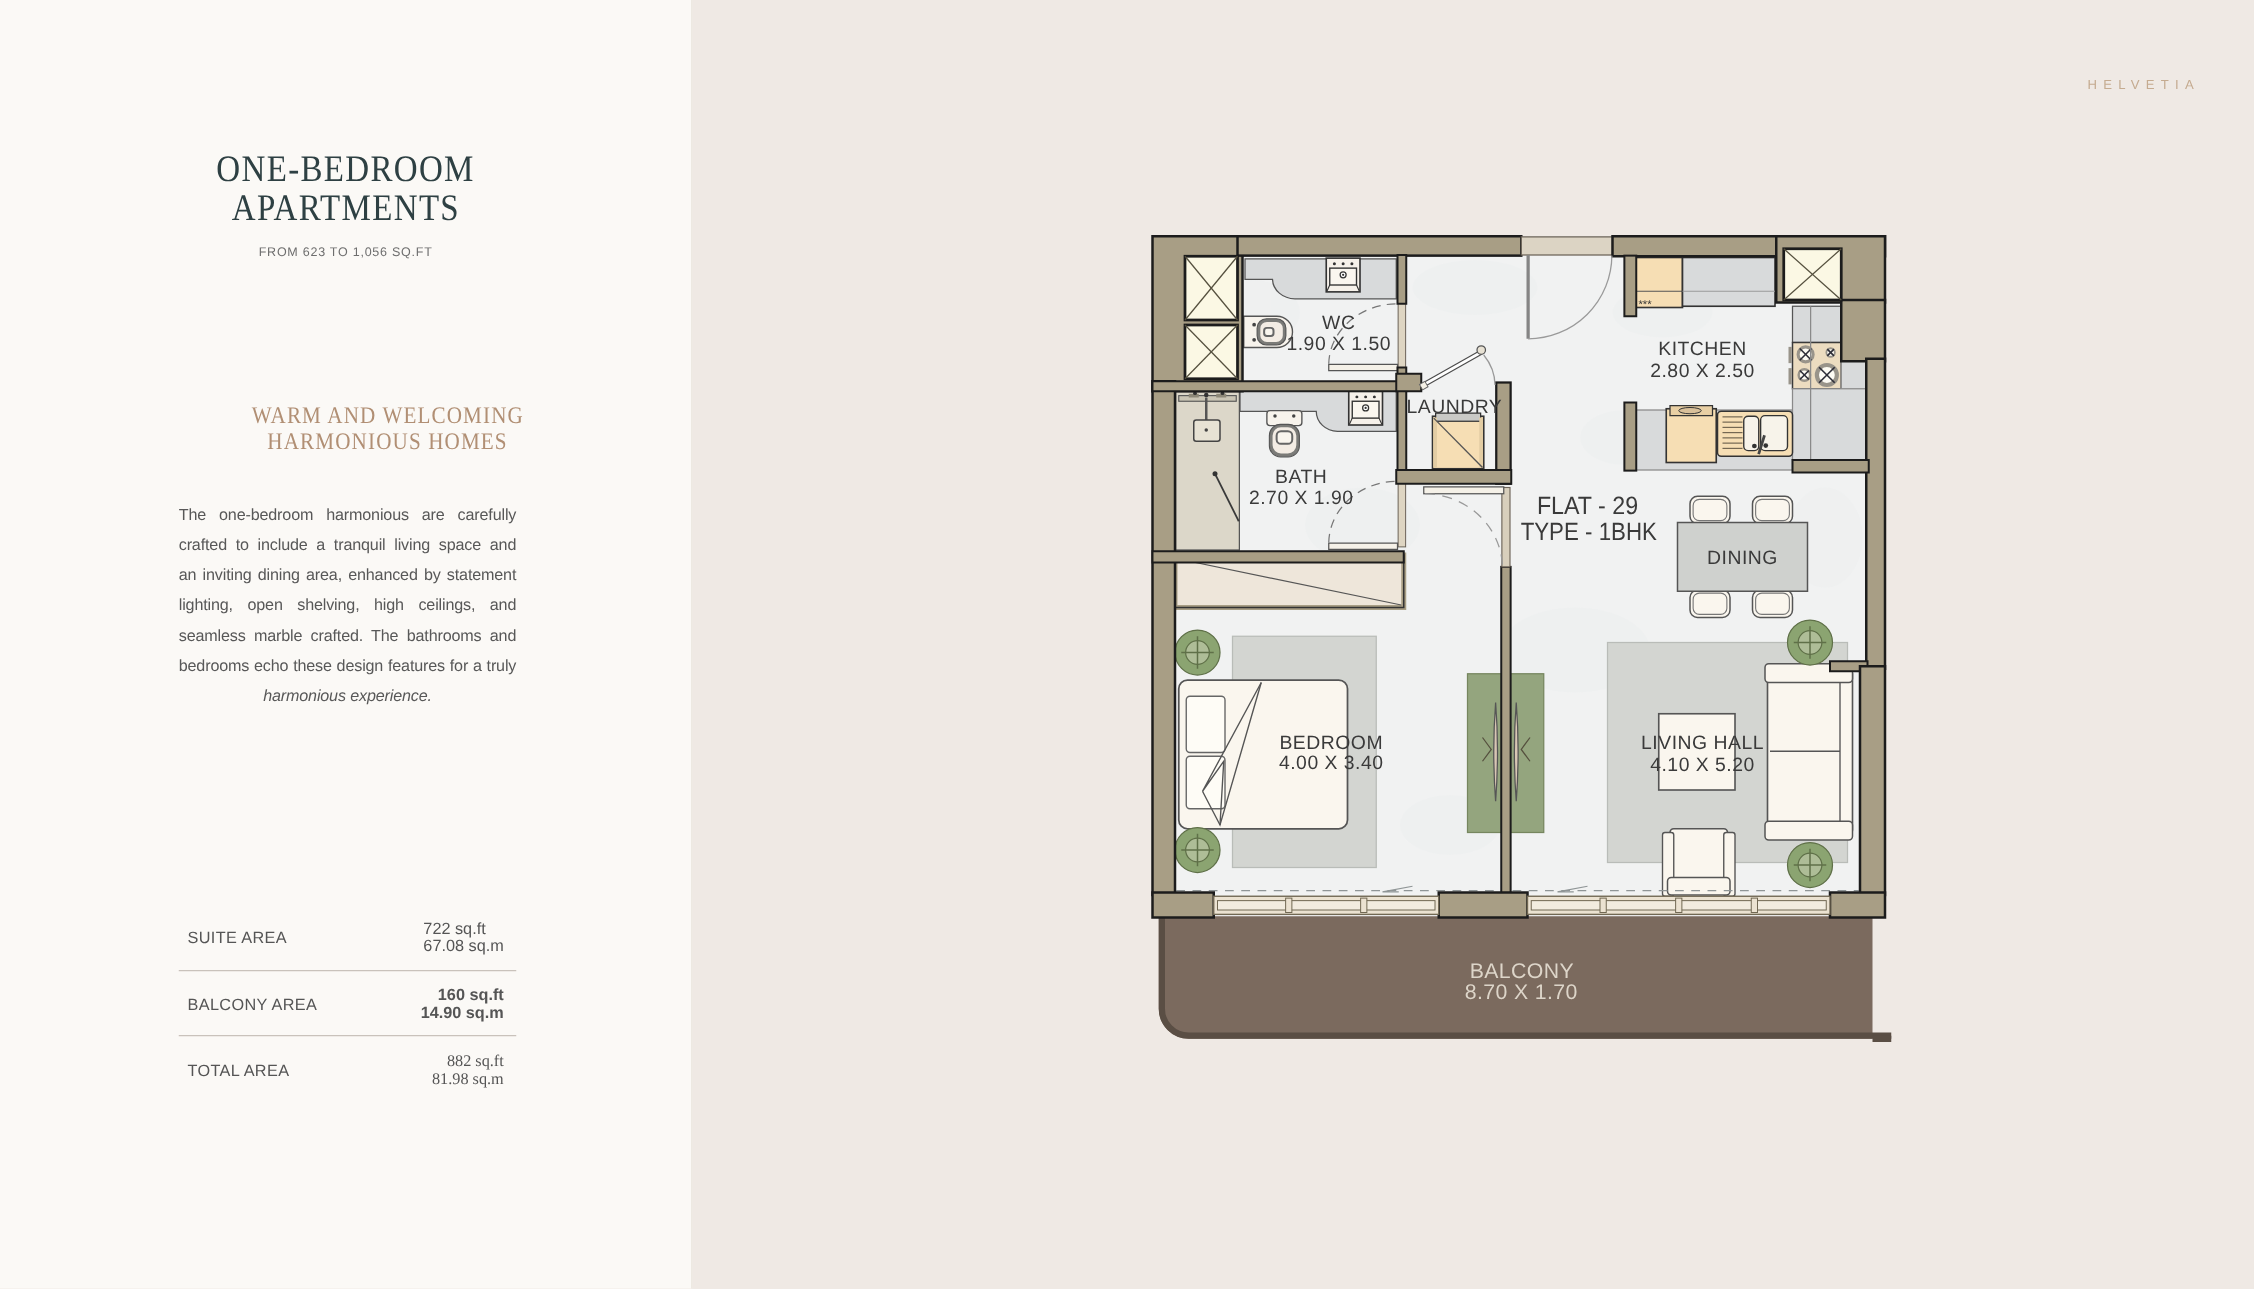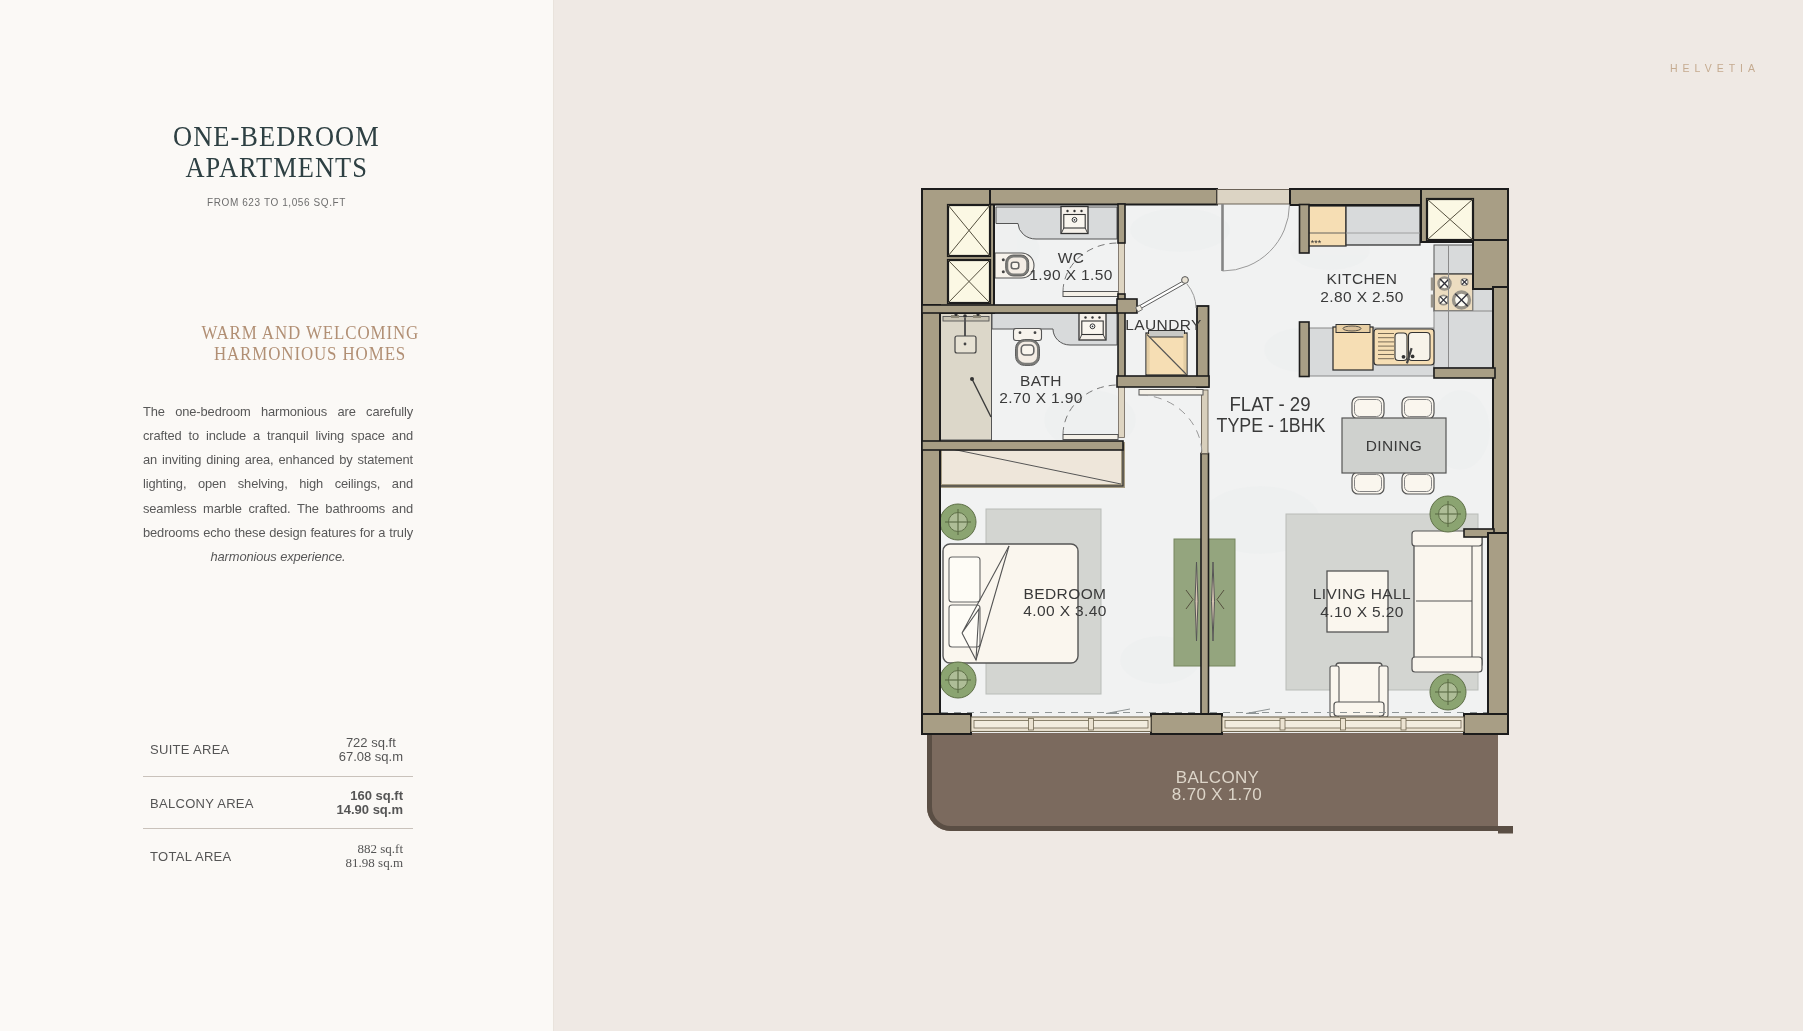--- a/index.html
+++ b/index.html
@@ -30,21 +30,21 @@
   <div style="text-align:justify;text-align-last:justify;">an inviting dining area, enhanced by statement</div>
   <div style="text-align:justify;text-align-last:justify;">lighting, open shelving, high ceilings, and</div>
   <div style="text-align:justify;text-align-last:justify;">seamless marble crafted. The bathrooms and</div>
   <div style="text-align:justify;text-align-last:justify;">bedrooms echo these design features for a truly</div>
   <div style="text-align:center;font-style:italic;">harmonious experience.</div>
 </div>
 
 <div class="abs" style="left:143px;top:730px;width:270px;color:#555;">
 
   <div style="position:absolute;left:7px;top:12px;font-size:13px;letter-spacing:0.3px;">SUITE AREA</div>
-  <div style="position:absolute;right:10px;top:6px;font-size:13px;line-height:14.2px;text-align:center;">722 sq.ft<br>67.08 sq.m</div>
+  <div style="position:absolute;right:10px;top:6px;font-size:13px;line-height:14.2px;text-align:left;">722 sq.ft<br>67.08 sq.m</div>
 
   <div style="position:absolute;left:0;top:45.5px;width:270px;border-top:1px solid #c9c2bb;"></div>
 
   <div style="position:absolute;left:7px;top:66px;font-size:13px;letter-spacing:0.3px;">BALCONY AREA</div>
   <div style="position:absolute;right:10px;top:59px;font-size:13px;line-height:14.2px;text-align:right;font-weight:bold;">160 sq.ft<br>14.90 sq.m</div>
 
   <div style="position:absolute;left:0;top:98px;width:270px;border-top:1px solid #c9c2bb;"></div>
 
   <div style="position:absolute;left:7px;top:119px;font-size:13px;letter-spacing:0.3px;">TOTAL AREA</div>
   <div style="position:absolute;right:10px;top:112px;font-size:13px;line-height:14.2px;text-align:right;font-family:Liberation Serif, serif;">882 sq.ft<br>81.98 sq.m</div>

